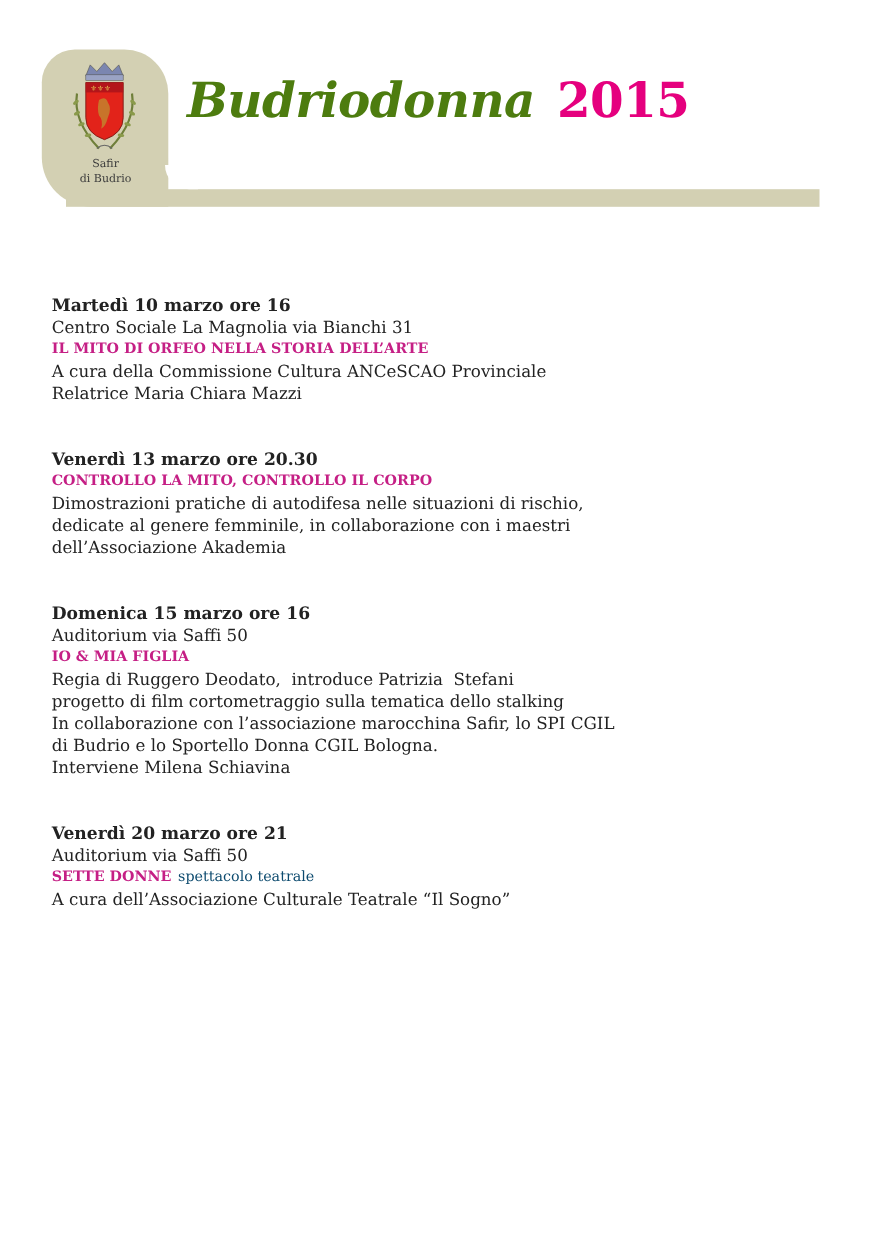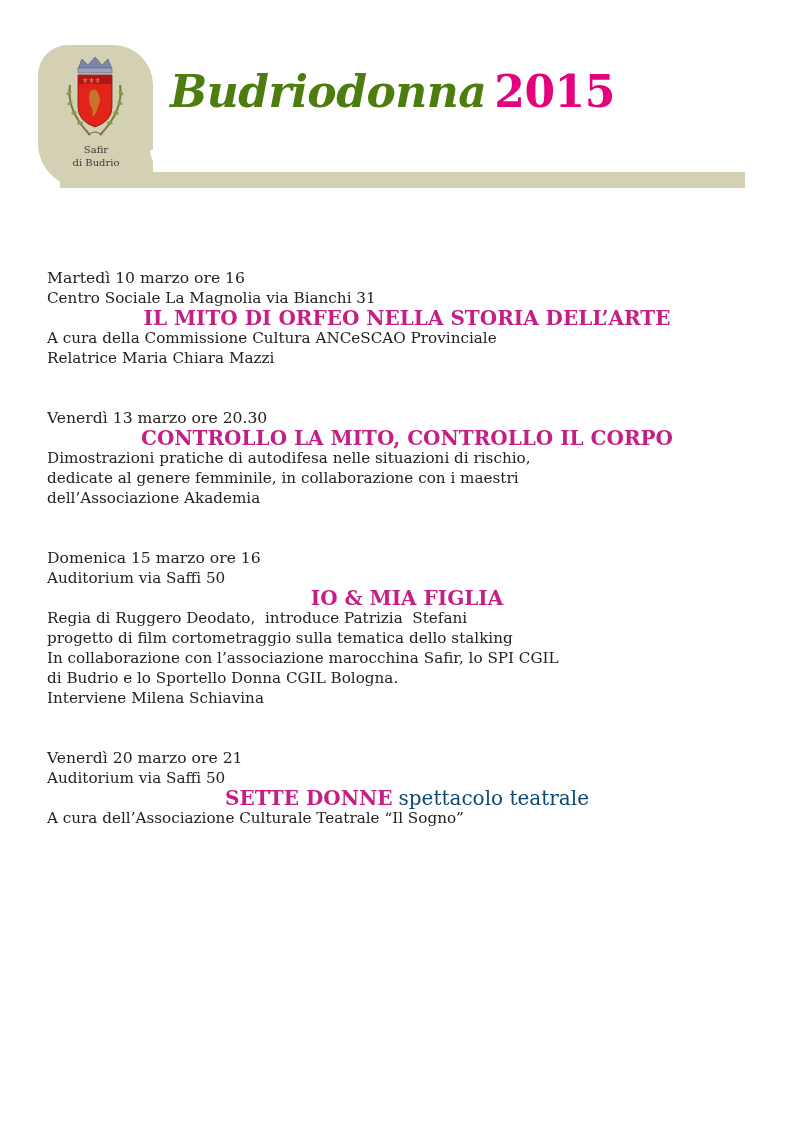--- a/index.html
+++ b/index.html
@@ -5,25 +5,25 @@
   html, body { margin: 0; padding: 0; background: #ffffff; }
   body { width: 793px; height: 1122px; position: relative; overflow: hidden; font-family: "DejaVu Serif", serif; color: #222; }
   .header { position: absolute; left: 0; top: 0; width: 793px; height: 200px; }
   .logo-blob { position: absolute; left: 38px; top: 45px; width: 115px; height: 143px; background: #d3d0b3; border-radius: 30px 40px 0 45px; }
   .band { position: absolute; left: 60px; top: 172px; width: 685px; height: 16px; background: #d3d0b3; }
   .band-notch { position: absolute; left: 150px; top: 150px; width: 30px; height: 22px; background: #fff; border-bottom-left-radius: 22px; }
   .crest { position: absolute; left: 60px; top: 55px; width: 70px; height: 90px; }
   .comune { position: absolute; left: 55px; top: 143px; width: 82px; text-align: center; font-family: "DejaVu Serif", serif; font-size: 10px; line-height: 13px; color: #3a3a3a; }
   .title { position: absolute; left: 170px; top: 62px; font-family: "DejaVu Serif", serif; font-size: 44px; line-height: 60px; font-weight: bold; white-space: nowrap; letter-spacing: -0.5px; }
   .title .name { font-style: italic; color: #4d7c0f; }
-  .title .year { color: #e5007e; margin-left: 8px; }
+  .title .year { color: #e5007e; margin-left: 20px; }
   .content { position: absolute; left: 47px; top: 268px; width: 720px; font-family: "DejaVu Serif", serif; font-size: 15.2px; line-height: 20px; color: #222; }
   .event { margin-bottom: 40px; }
-  .event .date { font-weight: normal; font-size: 15.6px; color: #222; }
-  .event .title-line { color: #c51f85; font-weight: bold; font-size: 20px; text-align: center; }
+  .event .date { font-weight: bold; font-size: 15.6px; color: #222; }
+  .event .title-line { color: #c51f85; font-weight: bold; font-size: 13px; }
   .event .inline-note { font-weight: normal; color: #0c4a6e; margin-left: 6px; }
   .line { white-space: pre; }
 </style>
 </head>
 <body>
 
 <div class="header">
   <div class="logo-blob"></div>
   <div class="band"></div>
   <div class="band-notch"></div>

